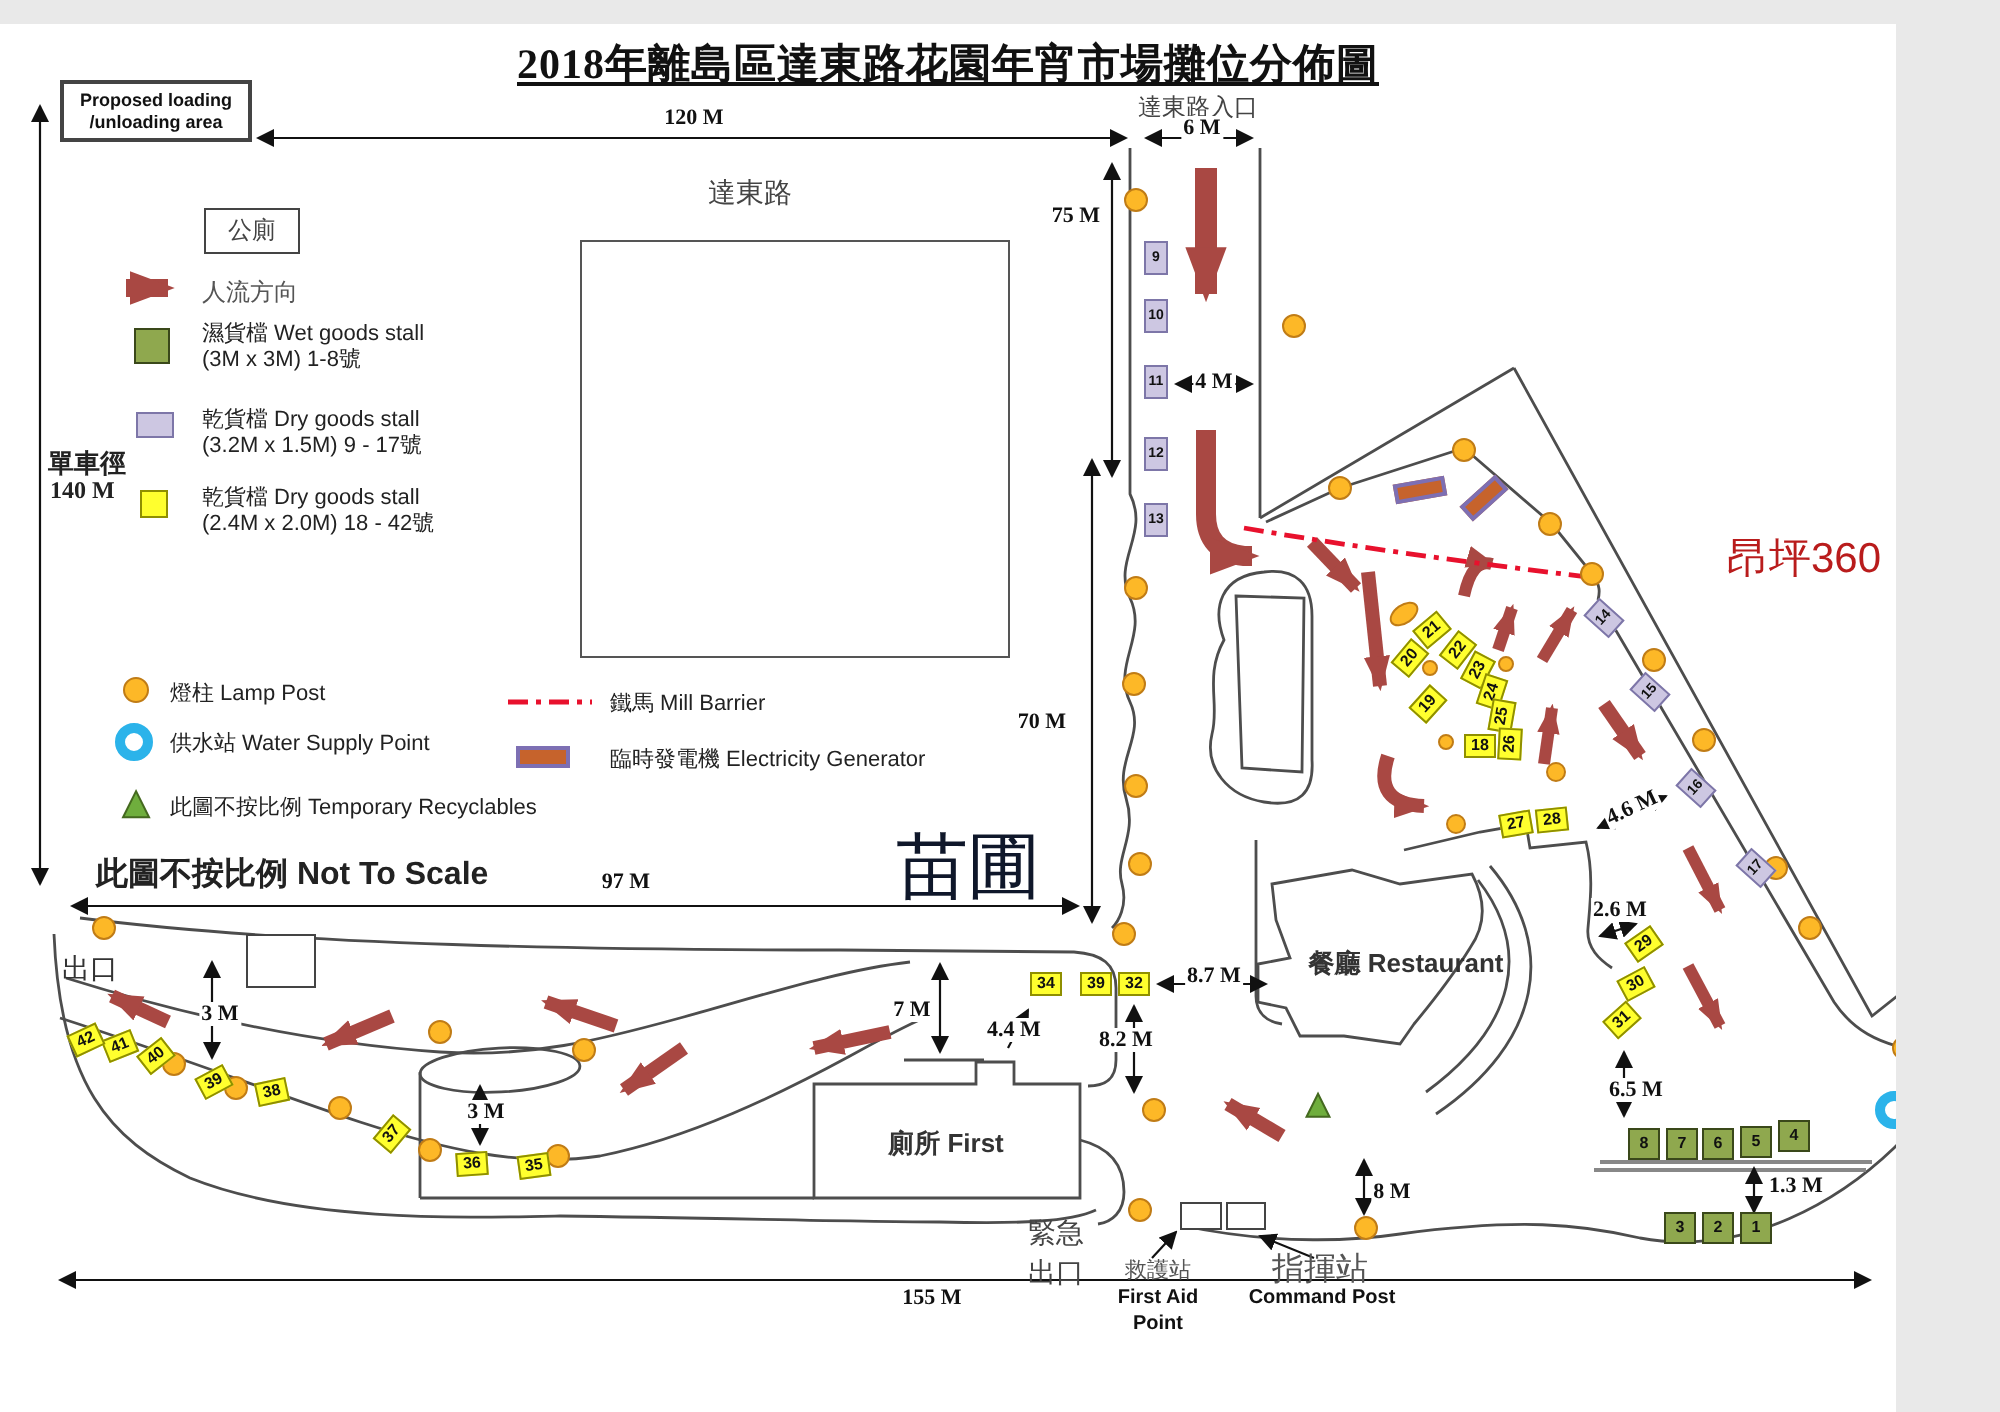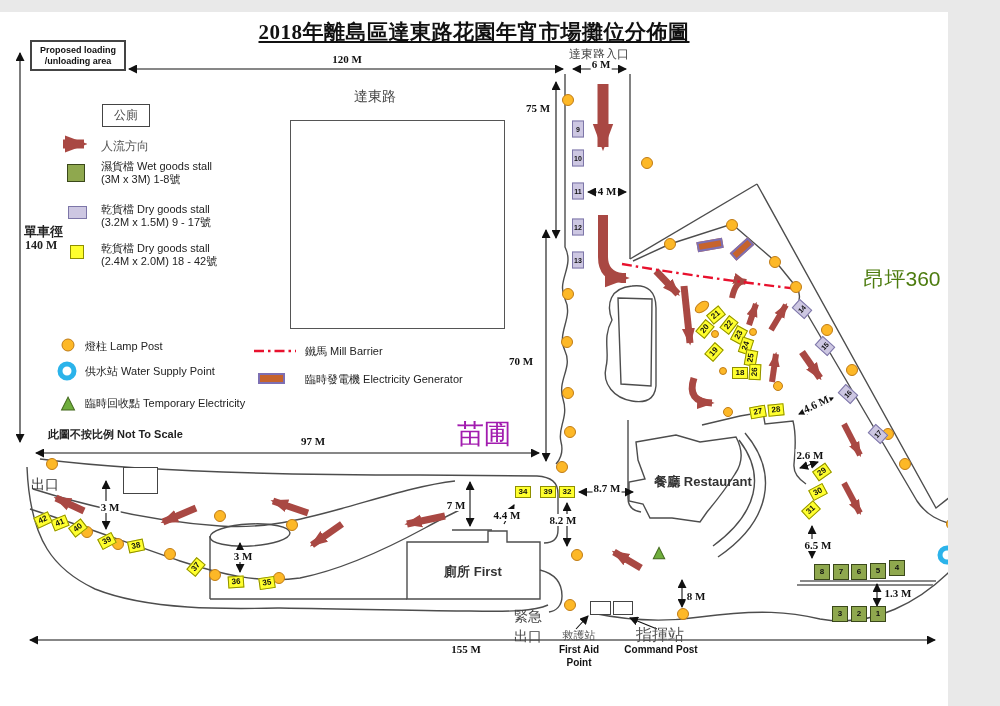--- a/index.html
+++ b/index.html
@@ -143,22 +143,22 @@
   </div>
   <div class="wbox" style="left:290px;top:108px;width:215px;height:209px;border-color:#555"></div>
   <div class="wbox" style="left:123px;top:455px;width:35px;height:27px"></div>
   <div class="wbox" style="left:590px;top:589px;width:21px;height:14px"></div>
 
   <div class="wbox" style="left:613px;top:589px;width:20px;height:14px"></div>
 
   <div class="map-label" style="left:375px;top:85px;font-size:14px;color:#444">達東路</div>
   <div class="map-label" style="left:599px;top:42px;font-size:12px;color:#444">達東路入口</div>
   <div class="map-label" style="left:397px;top:223px;font-size:12px;color:#444">新大嶼山巴士總站</div>
-  <div class="map-label" style="left:902px;top:267px;font-size:21px;color:#4d7c0f;font-weight:500">昂坪360</div>
-  <div class="map-label" style="left:484px;top:422px;font-size:27px;color:#a21caf">苗圃</div>
+  <div class="map-label" style="left:902px;top:267px;font-size:21px;color:#b91c1c;font-weight:500">昂坪360</div>
+  <div class="map-label" style="left:484px;top:422px;font-size:36px;color:#0f172a">苗圃</div>
   <div class="map-label" style="left:703px;top:470px;font-size:13px;color:#333;z-index:6;font-weight:bold">餐廳 Restaurant</div>
   <div class="map-label" style="left:473px;top:560px;font-size:13px;color:#333;z-index:6;font-weight:bold">廁所 First</div>
   <div class="map-label" style="left:45px;top:473px;font-size:14px;color:#333">出口</div>
   <div class="map-label" style="left:528px;top:605px;font-size:14px;color:#444">緊急</div>
   <div class="map-label" style="left:528px;top:625px;font-size:14px;color:#444">出口</div>
   <div class="map-label" style="left:579px;top:623px;font-size:11px;color:#555">救護站</div>
   <div class="map-label" style="left:579px;top:637px;font-size:10px;font-weight:bold">First Aid</div>
   <div class="map-label" style="left:579px;top:650px;font-size:10px;font-weight:bold">Point</div>
   <div class="map-label" style="left:660px;top:623px;font-size:16px;color:#555">指揮站</div>
   <div class="map-label" style="left:661px;top:637px;font-size:10px;font-weight:bold">Command Post</div>
@@ -171,25 +171,25 @@
   <div class="lg" style="left:101px;top:190px">乾貨檔 Dry goods stall</div>
   <div class="lg" style="left:101px;top:203px">(3.2M x 1.5M)  9 - 17號</div>
   <div class="lsq" style="left:70px;top:233px;width:14px;height:14px;background:#ffff2e;border-color:#8f8f00"></div>
   <div class="lg" style="left:101px;top:229px">乾貨檔 Dry goods stall</div>
   <div class="lg" style="left:101px;top:242px">(2.4M x 2.0M)  18 - 42號</div>
   <div class="lamp" style="left:68px;top:333px;width:13px;height:13px"></div>
   <div class="lg" style="left:85px;top:327px">燈柱 Lamp Post</div>
   <div class="water" style="left:67px;top:359px"></div>
   <div class="lg" style="left:85px;top:352px">供水站 Water Supply Point</div>
   <div class="tri" style="left:68px;top:390px;font-size:17px">▲</div>
-  <div class="lg" style="left:85px;top:384px">臨時回收點 Temporary Electricity</div>
+  <div class="lg" style="left:85px;top:384px">此圖不按比例 Temporary Recyclables</div>
   <div class="lg" style="left:305px;top:332px">鐵馬 Mill Barrier</div>
   <div class="gen" style="left:258px;top:361px;width:27px;height:11px"></div>
   <div class="lg" style="left:305px;top:360px">臨時發電機 Electricity Generator</div>
-  <div class="lg" style="left:48px;top:415px;font-weight:bold;font-size:11px">此圖不按比例 Not To Scale</div>
+  <div class="lg" style="left:48px;top:415px;font-weight:bold;font-size:16px">此圖不按比例 Not To Scale</div>
   <div class="lg" style="left:24px;top:211px;font-weight:bold;font-size:13px">單車徑</div>
   <div class="lg" style="left:25px;top:226px;font-weight:bold;font-family:'Liberation Serif',serif;font-size:12px">140 M</div>
 
   <div id="items">
       <div class="stall wet" style="left: 878px; top: 602px; width: 16px; height: 16px; line-height: 14px; transform: translate(-50%, -50%) rotate(0deg);">1</div>
       <div class="stall wet" style="left: 859px; top: 602px; width: 16px; height: 16px; line-height: 14px; transform: translate(-50%, -50%) rotate(0deg);">2</div>
       <div class="stall wet" style="left: 840px; top: 602px; width: 16px; height: 16px; line-height: 14px; transform: translate(-50%, -50%) rotate(0deg);">3</div>
       <div class="stall wet" style="left: 897px; top: 556px; width: 16px; height: 16px; line-height: 14px; transform: translate(-50%, -50%) rotate(0deg);">4</div>
       <div class="stall wet" style="left: 878px; top: 559px; width: 16px; height: 16px; line-height: 14px; transform: translate(-50%, -50%) rotate(0deg);">5</div>
       <div class="stall wet" style="left: 859px; top: 560px; width: 16px; height: 16px; line-height: 14px; transform: translate(-50%, -50%) rotate(0deg);">6</div>

